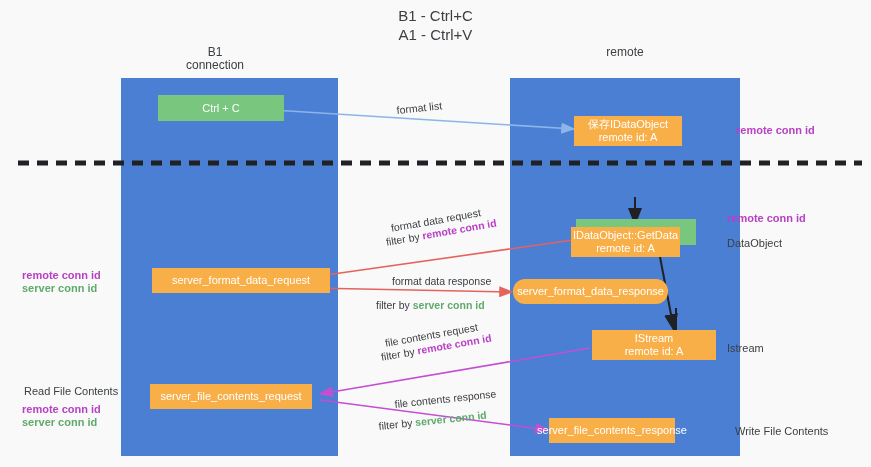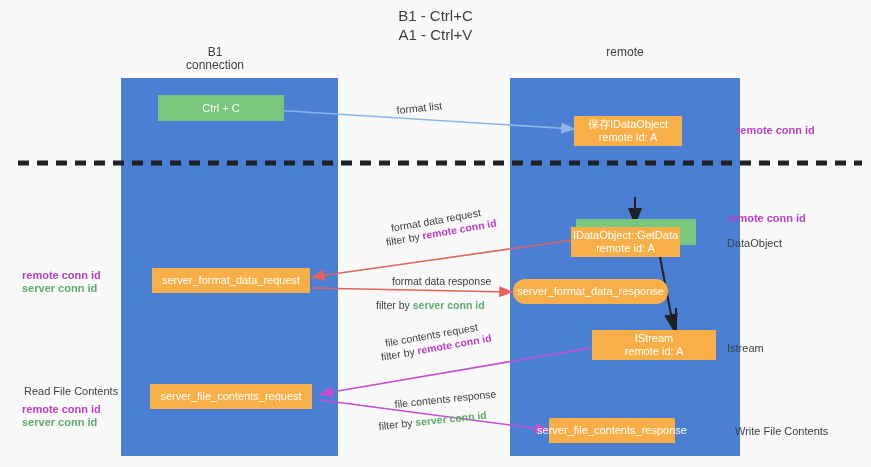--- a/index.html
+++ b/index.html
@@ -106,21 +106,21 @@
     <span>remote id: A</span>
   </div>
 
   <div class="box green" style="left:576px;top:171px;width:120px;height:26px;margin-top:48px;">Ctrl + V</div>
 
   <div class="box orange" style="left:571px;top:227px;width:109px;height:30px;flex-direction:column;">
     <span>IDataObject::GetData</span>
     <span>remote id: A</span>
   </div>
 
-  <div class="box orange" style="left:152px;top:268px;width:158px;height:25px;">server_format_data_request</div>
+  <div class="box orange" style="left:152px;top:268px;width:178px;height:25px;">server_format_data_request</div>
 
   <div class="box orange" style="left:513px;top:279px;width:155px;height:25px;border-radius:12px;">server_format_data_response</div>
 
   <div class="box orange" style="left:592px;top:330px;width:124px;height:30px;flex-direction:column;">
     <span>IStream</span>
     <span>remote id: A</span>
   </div>
 
   <div class="box orange" style="left:150px;top:384px;width:162px;height:25px;">server_file_contents_request</div>
 

